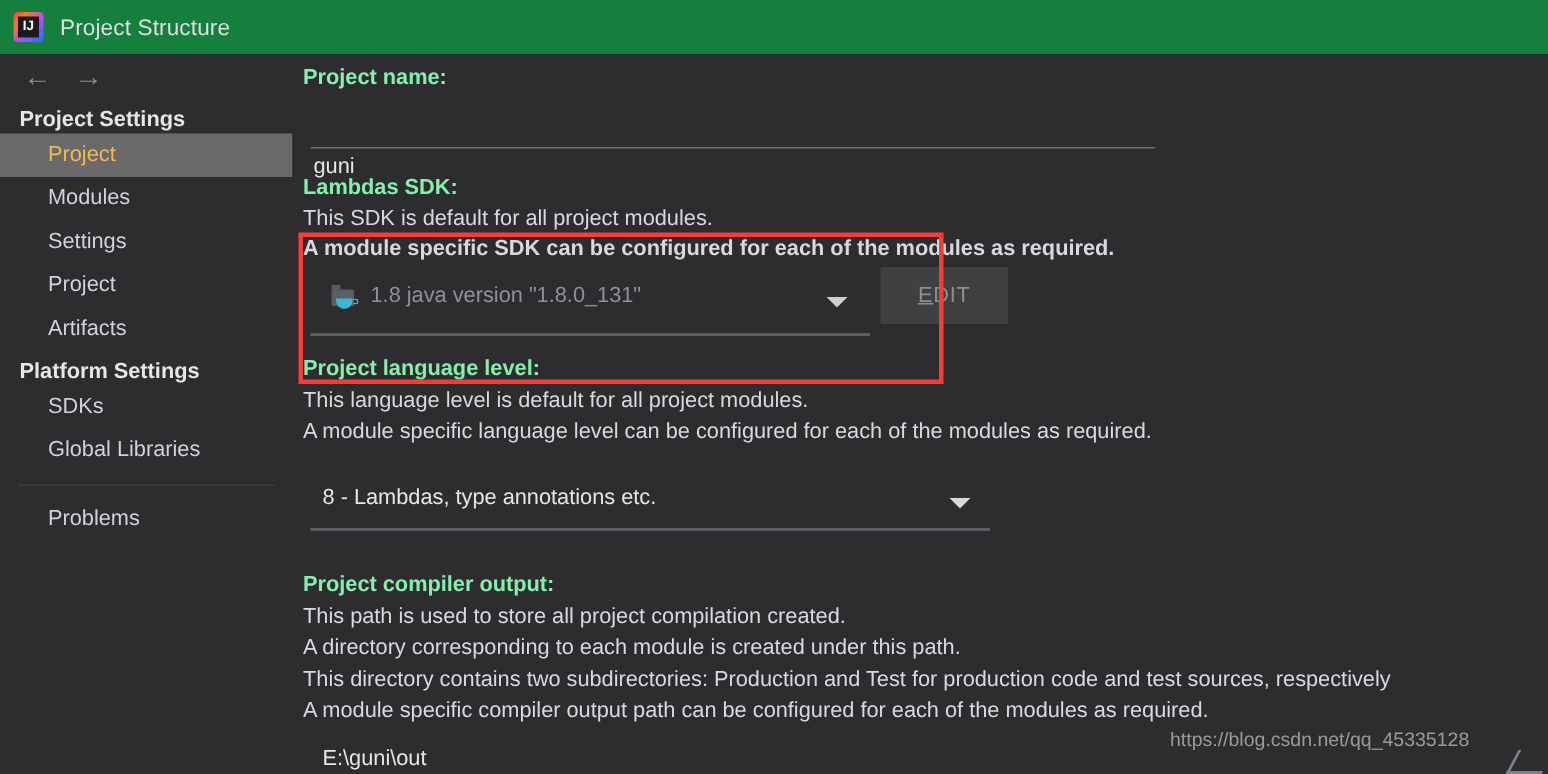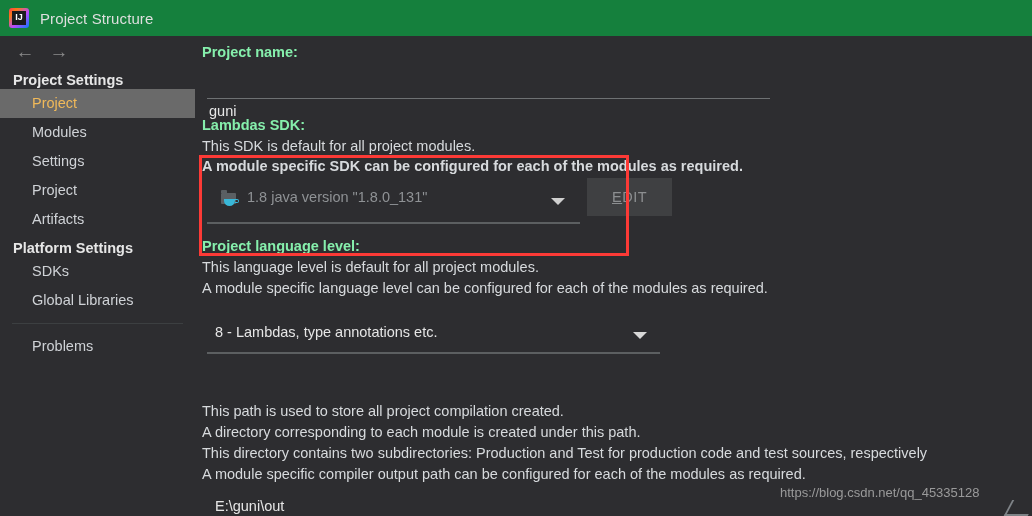--- a/index.html
+++ b/index.html
@@ -301,20 +301,21 @@
     </div>
 
     <div class="label-gold" style="left:7px; top:202px;">Project language level:</div>
     <div class="desc" style="left:7px; top:223px;">This language level is default for all project modules.</div>
     <div class="desc" style="left:7px; top:244px;">A module specific language level can be configured for each of the modules as required.</div>
 
     <div class="value-text" style="left:20px; top:288px;">8 - Lambdas, type annotations etc.</div>
     <div class="combo-arrow" style="left:438px; top:296px;"></div>
     <div class="underline thick" style="left:12px; top:316px; width:453px;"></div>
 
+    <div class="label-gold" style="left:7px; top:346px;">Project compiler output:</div>
     <div class="desc" style="left:7px; top:367px;">This path is used to store all project compilation created.</div>
     <div class="desc" style="left:7px; top:388px;">A directory corresponding to each module is created under this path.</div>
     <div class="desc" style="left:7px; top:409px;">This directory contains two subdirectories: Production and Test for production code and test sources, respectively</div>
     <div class="desc" style="left:7px; top:430px;">A module specific compiler output path can be configured for each of the modules as required.</div>
 
     <div class="value-text" style="left:20px; top:462px;">E:\guni\out</div>
 
     <div class="watermark" style="left:585px; top:449px;">https://blog.csdn.net/qq_45335128</div>
     <div class="corner-mark"></div>
   </div>

